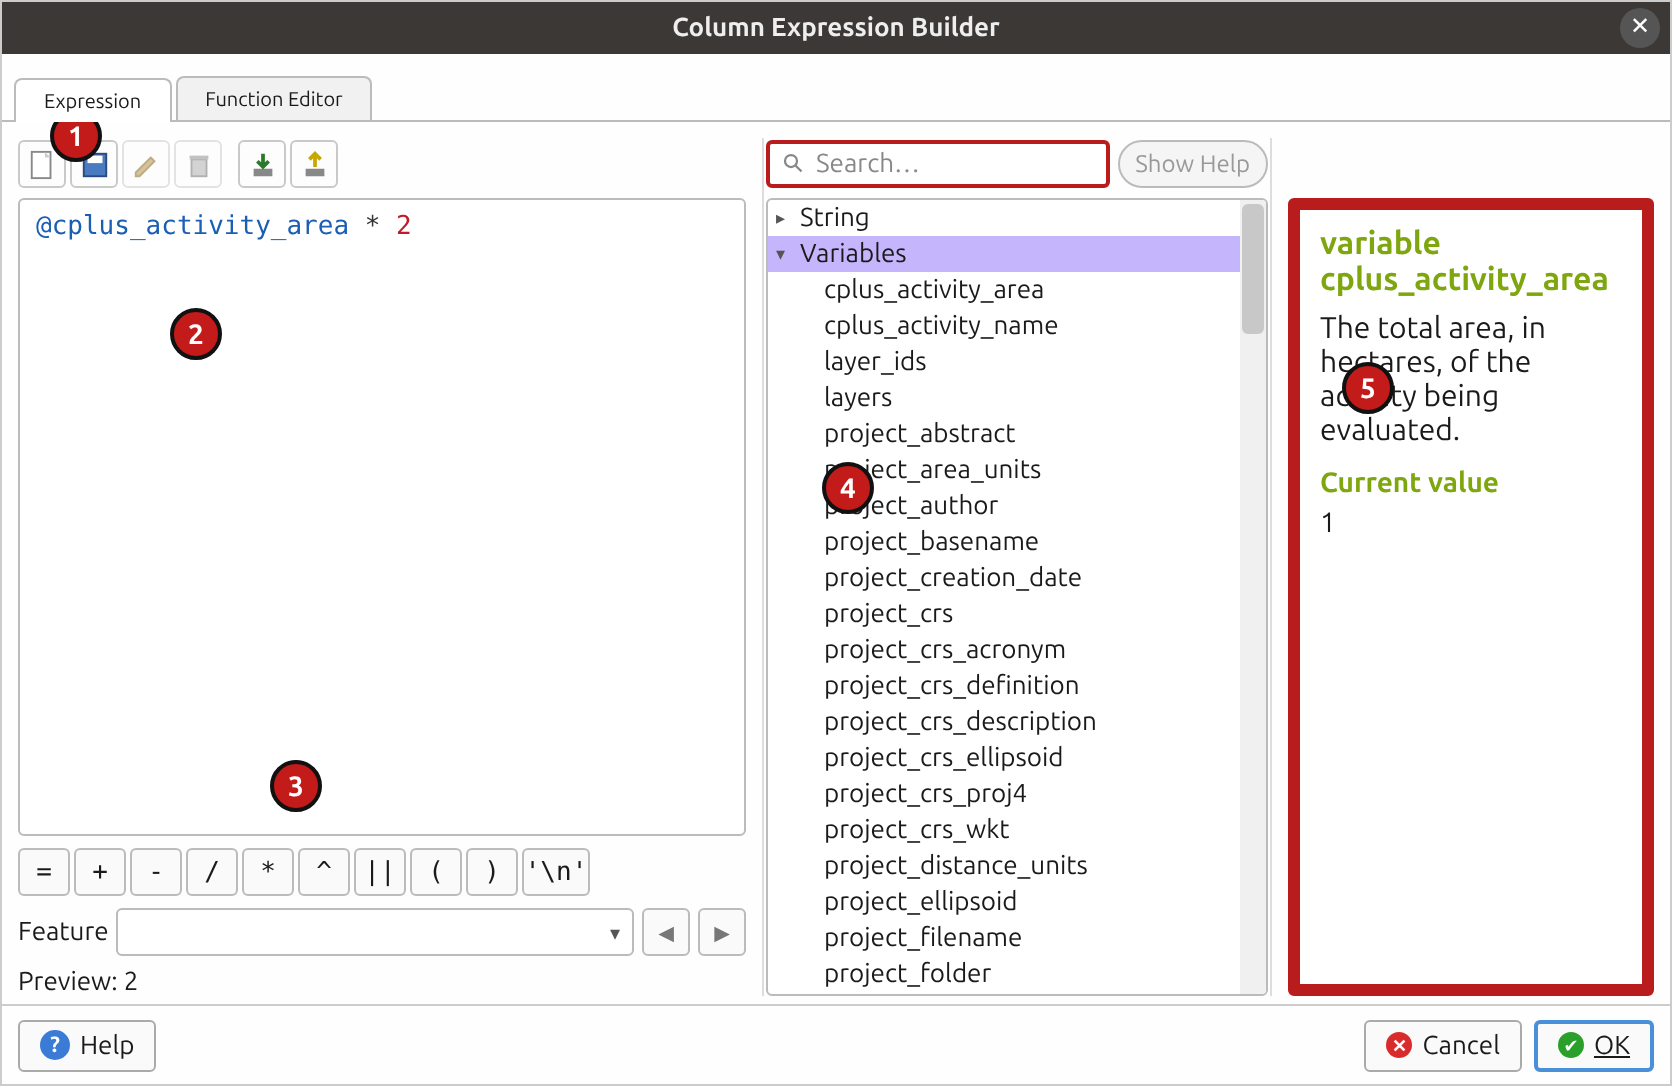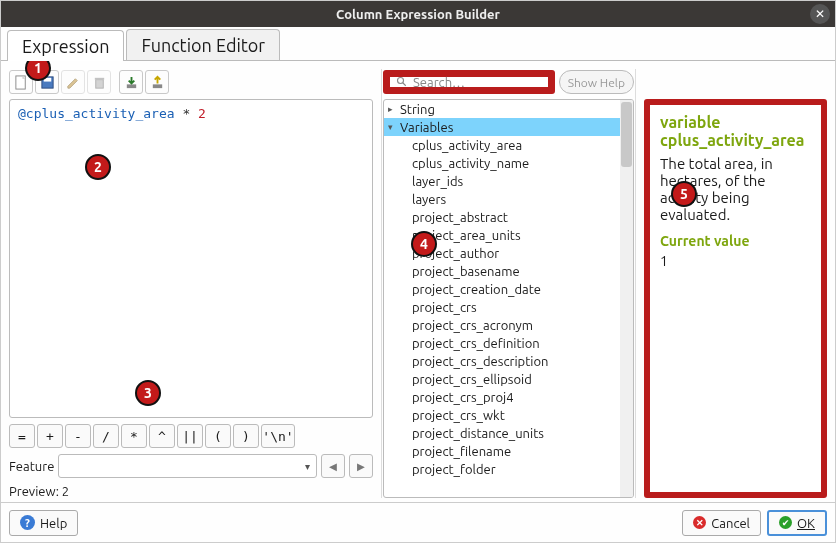--- a/index.html
+++ b/index.html
@@ -2,21 +2,21 @@
 <html><head>
 <meta charset="utf-8">
 <style>
   * { box-sizing: border-box; margin: 0; padding: 0; }
   html, body { width: 836px; height: 543px; overflow: hidden; font-family: "Ubuntu", "Segoe UI", Tahoma, sans-serif; font-size: 13px; color: #1a1a1a; }
   .window { width: 836px; height: 543px; background: #fefefe; display: flex; flex-direction: column; border: 1px solid #ccc; }
   .titlebar { height: 26px; background: #3b3836; color: #eee; display:flex; align-items:center; justify-content:center; position: relative; }
   .titlebar .title { font-size: 13px; font-weight: 600; }
   .titlebar .close { position:absolute; right:5px; top:3px; width:20px; height:20px; border-radius:10px; background:#555; color:#fff; display:flex; align-items:center; justify-content:center; font-size:12px; line-height:1; cursor:pointer;}
   .tabs { display:flex; border-bottom:1px solid #bbb; height:30px; align-items:flex-end; padding:0 6px; margin-top:4px; }
-  .tab { padding:5px 14px; border:1px solid #bbb; border-bottom:none; border-top-left-radius:4px; border-top-right-radius:4px; background:#f1f1f1; margin-right:2px; cursor:pointer; font-size:18px; }
+  .tab { padding:5px 14px; border:1px solid #bbb; border-bottom:none; border-top-left-radius:4px; border-top-right-radius:4px; background:#f1f1f1; margin-right:2px; cursor:pointer; font-size:10px; }
   .tab.active { background:#fff; position:relative; top:1px; }
   .body { flex:1; display:flex; gap:8px; padding:8px 8px 4px 8px; overflow:hidden; }
   .col-left { width:364px; display:flex; flex-direction:column; }
   .col-mid { width:255px; display:flex; flex-direction:column; border-left:1px solid #ddd; border-right:1px solid #ddd; padding:0 1px; }
   .col-right { flex:1; display:flex; flex-direction:column; }
 
   
   .tb-row { display:flex; gap:2px; height:26px; align-items:center; margin-bottom:4px;}
   .tb-btn { width:24px; height:24px; border:1px solid #c9c9c9; background: #fdfdfd; border-radius:3px; display:flex; align-items:center; justify-content:center; cursor:pointer;}
   .tb-btn svg { width:15px; height:15px; }
@@ -32,32 +32,32 @@
   .op-btn { width:26px; height:24px; border:1px solid #bbb; background:#fafafa; border-radius:3px; display:flex; align-items:center; justify-content:center; font-family:"DejaVu Sans Mono", monospace; font-size:13px; cursor:pointer;}
 
   .feat-row { display:flex; align-items:center; gap:4px; margin-top:6px; }
   .feat-row label { font-size:13px; }
   .feat-combo { flex:1; height:24px; border:1px solid #bbb; border-radius:3px; display:flex; align-items:center; justify-content:flex-end; padding:0 6px; background:#fff; font-size:13px; }
   .spin-btn { width:24px; height:24px; border:1px solid #bbb; background:#fafafa; border-radius:3px; display:flex; align-items:center; justify-content:center; cursor:pointer;}
   .preview { margin-top:6px; font-size:13px; }
 
   
   .search-row { display:flex; align-items:center; gap:4px; height:26px; margin-bottom:4px; }
-  .search-box { flex:1; height:24px; border:7px solid #b91c1c; border-radius:3px; display:flex; align-items:center; padding:0 6px; background:#fff;}
+  .search-box { flex:1; height:24px; border:2px solid #b91c1c; border-radius:3px; display:flex; align-items:center; padding:0 6px; background:#fff;}
   .search-box svg { width:12px; height:12px; fill:#888; margin-right:5px;}
   .search-box span { color:#888; font-size:13px; }
   .showhelp { height:24px; padding:0 8px; border:1px solid #bbb; border-radius:12px; color:#999; background:#f5f5f5; font-size:12px; display:flex; align-items:center;}
   .tree { flex:1; border:1px solid #bbb; border-radius:3px; background:#fff; overflow:auto; font-size:13px; position:relative;}
   .tree-sb { position:absolute; right:0; top:0; width:13px; height:100%; background:#f0f0f0; }
   .tree-sb .thumb { position:absolute; left:1px; width:11px; background:#c8c8c8; border-radius:3px; top:2px; height:65px;}
   .ti { display:flex; align-items:center; height:18px; padding-left:4px; cursor:pointer; }
   .ti.top { padding-left:4px; }
   .ti.top::before { content:"\25B8"; font-size:9px; color:#555; width:12px; display:inline-block;}
   .ti.open::before { content:"\25BE"; }
-  .ti.sel { background:#7dd3fc; }
+  .ti.sel { background:#c4b5fd; }
   .ti.child { padding-left:28px; }
 
   
   .help { border:6px solid #b91c1c; border-radius:3px; flex:1; background:#fff; padding:8px 10px; overflow:auto;}
   .help h3 { color:#7ea60e; font-size:16px; font-weight:600; margin-bottom:6px;}
   .help p { font-size:15px; margin-bottom:10px;}
   .help .cv { color:#7ea60e; font-size:14px; font-weight:600; margin-bottom:4px;}
   .help .val { font-size:14px; }
 
   
@@ -205,20 +205,21 @@
             <div class="ti child">project_basename</div>
             <div class="ti child">project_creation_date</div>
             <div class="ti child">project_crs</div>
             <div class="ti child">project_crs_acronym</div>
             <div class="ti child">project_crs_definition</div>
             <div class="ti child">project_crs_description</div>
             <div class="ti child">project_crs_ellipsoid</div>
             <div class="ti child">project_crs_proj4</div>
             <div class="ti child">project_crs_wkt</div>
             <div class="ti child">project_distance_units</div>
+            <div class="ti child">project_ellipsoid</div>
             <div class="ti child">project_filename</div>
             <div class="ti child">project_folder</div>
           </div>
       </div>
     </div>
 
     <div class="col-right">
       <div style="height:26px;margin-bottom:4px;"></div>
       <div class="help">
         <h3>variable cplus_activity_area</h3>

